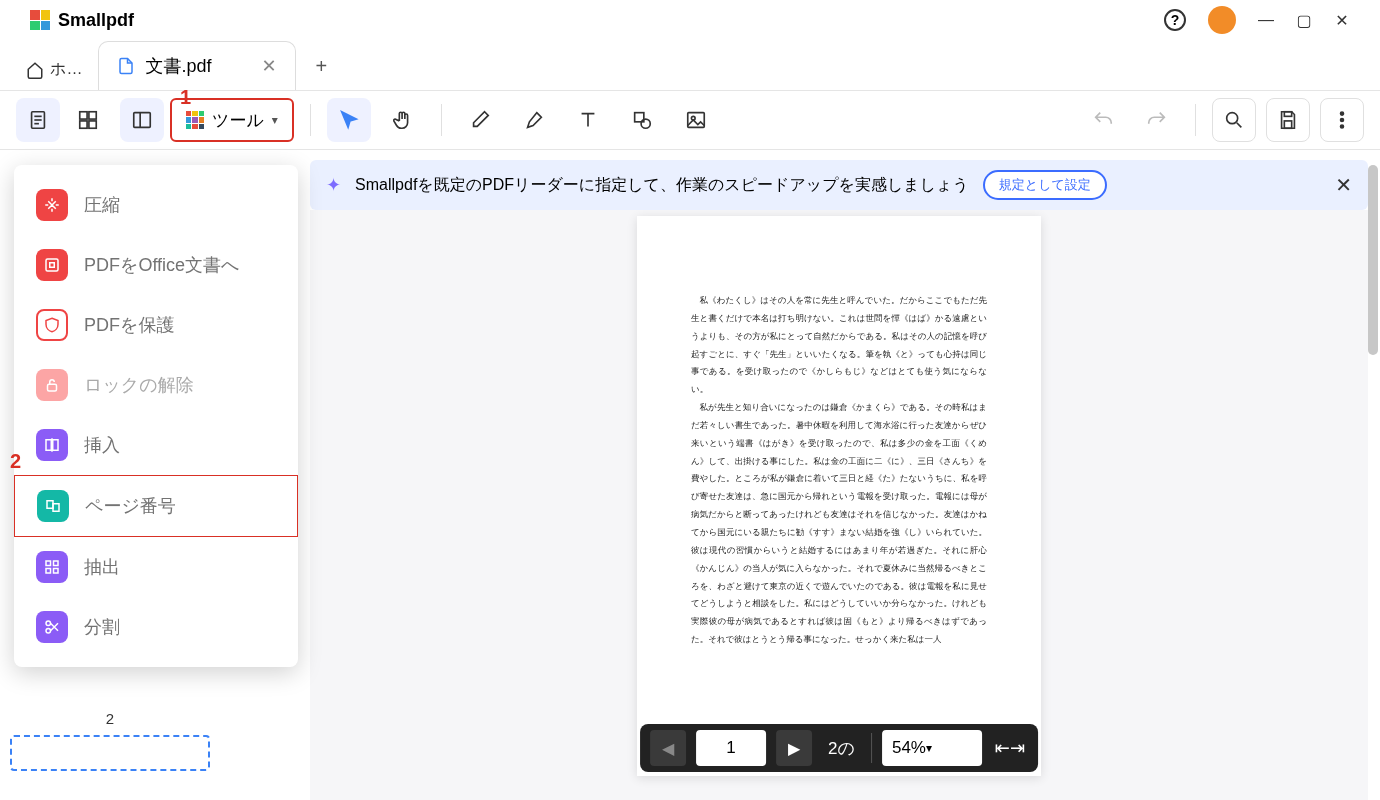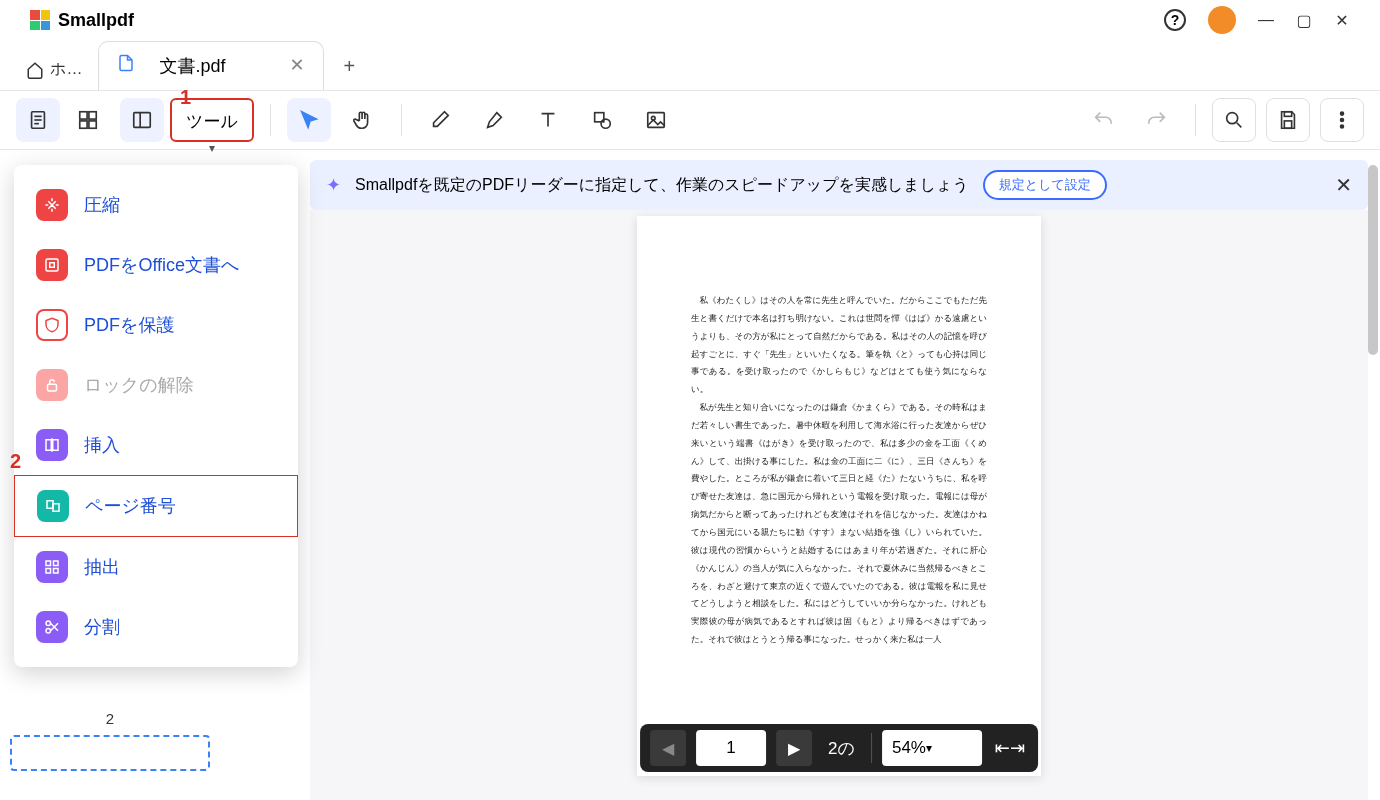--- a/index.html
+++ b/index.html
@@ -10,46 +10,46 @@
 .logo div:nth-child(1){background:#e74c3c;} .logo div:nth-child(2){background:#f1c40f;}
 .logo div:nth-child(3){background:#2ecc71;} .logo div:nth-child(4){background:#3498db;}
 .app-name { font-weight: 700; font-size: 18px; }
 .titlebar-right { margin-left: auto; display: flex; align-items: center; gap: 22px; }
 .help-circle { width: 22px; height: 22px; border: 2px solid #333; border-radius: 50%; display:flex;align-items:center;justify-content:center;font-size:14px;font-weight:700;}
 .avatar { width: 28px; height: 28px; border-radius: 50%; background:#f28c28; }
 .win-btn { width: 16px; height: 16px; display:flex;align-items:center;justify-content:center;color:#333; }
 
 .tabbar { height: 50px; display:flex; align-items:flex-end; padding: 0 14px; gap: 4px; }
 .home-tab { display:flex;align-items:center;gap:6px;padding:10px 12px;font-size:16px;color:#333; }
-.doc-tab { display:flex;gap:24px;padding:12px 18px;background:#fff;border:1px solid #ddd;border-bottom:none;border-radius:10px 10px 0 0;font-size:18px;position:relative; }
+.doc-tab { display:flex;align-items:center;gap:10px;padding:12px 18px;background:#fff;border:1px solid #ddd;border-bottom:none;border-radius:10px 10px 0 0;font-size:18px;position:relative; }
 .doc-tab .close { color:#888; font-size:18px; margin-left:40px; }
 .plus-tab { padding:12px 16px; font-size:20px; color:#555; }
 
 .toolbar { height: 60px; border-top:1px solid #e5e5e5; border-bottom:1px solid #e5e5e5; display:flex; align-items:center; padding:0 16px; gap:10px; }
 .tb-group { display:flex; gap:6px; align-items:center; }
 .tb-btn { width:44px;height:44px;border-radius:8px;display:flex;align-items:center;justify-content:center;background:transparent;border:none;cursor:pointer; }
 .tb-btn.active-bg { background:#eef1ff; }
 .tb-btn svg{width:22px;height:22px;stroke:#333;fill:none;stroke-width:1.8;}
 .tb-btn.blue svg{stroke:#3b82f6;fill:#3b82f6;}
-.tools-btn { height:44px;padding:0 14px;border:2px solid #d93025;border-radius:6px;display:flex;align-items:center;gap:8px;font-size:17px;flex-direction:column; }
+.tools-btn { height:44px;padding:0 14px;border:2px solid #d93025;border-radius:6px;display:flex;align-items:center;gap:8px;font-size:17px; }
 .tools-grid { width:18px;height:18px;display:grid;grid-template:1fr 1fr 1fr/1fr 1fr 1fr;gap:1px; }
 .tools-grid span:nth-child(1){background:#e74c3c;}.tools-grid span:nth-child(2){background:#f1c40f;}.tools-grid span:nth-child(3){background:#2ecc71;}
 .tools-grid span:nth-child(4){background:#3498db;}.tools-grid span:nth-child(5){background:#9b59b6;}.tools-grid span:nth-child(6){background:#e67e22;}
 .tools-grid span:nth-child(7){background:#1abc9c;}.tools-grid span:nth-child(8){background:#e74c3c;}.tools-grid span:nth-child(9){background:#34495e;}
 .vdiv { width:1px; height:32px; background:#e0e0e0; margin:0 6px; }
 .tb-right { margin-left:auto; display:flex; gap:10px; align-items:center; }
 .tb-right .tb-btn{border:1px solid #e0e0e0;}
 
 .banner { margin:10px 12px 0 310px; background:#eaf0ff; border-radius:6px; padding:10px 16px; display:flex; align-items:center; gap:14px; font-size:16px; }
 .sparkle { color:#7c6cff; font-size:18px; }
 .banner-cta { border:2px solid #3b6cff; color:#3b6cff; border-radius:18px; padding:4px 14px; font-size:13px; background:#fff; }
 .banner-close { margin-left:auto; font-size:20px; color:#333; cursor:pointer; }
 
 .menu { position:absolute; left:14px; top:165px; width:284px; background:#fff; border-radius:8px; box-shadow:0 6px 24px rgba(0,0,0,.18); padding:10px 0; z-index:50; }
-.menu-item { display:flex; align-items:center; gap:16px; padding:14px 22px; font-size:18px; color:#1d4ed8; }
+.menu-item { display:flex; align-items:center; gap:16px; padding:14px 22px; font-size:18px; color:#737373; }
 .menu-item.disabled { color:#aaa; }
 .menu-item.boxed { border:1.5px solid #d93025; }
 .mi-icon { width:32px;height:32px;border-radius:8px;display:flex;align-items:center;justify-content:center; }
 .mi-icon svg{width:18px;height:18px;stroke:#fff;fill:none;stroke-width:2;}
 
 .annot { position:absolute; color:#d93025; font-weight:700; font-size:20px; z-index:60; }
 
 .page-area { position:absolute; left:310px; right:12px; top:210px; bottom:0; background:#f6f6f8; overflow:hidden; }
 .page { position:absolute; left:50%; transform:translateX(-50%); top:6px; width:404px; height:560px; background:#fff; box-shadow:0 2px 10px rgba(0,0,0,.12); padding:76px 54px 30px; font-size:8.5px; line-height:2.1; color:#222; text-align:justify; }
 .page p.ind { text-indent:1em; }

